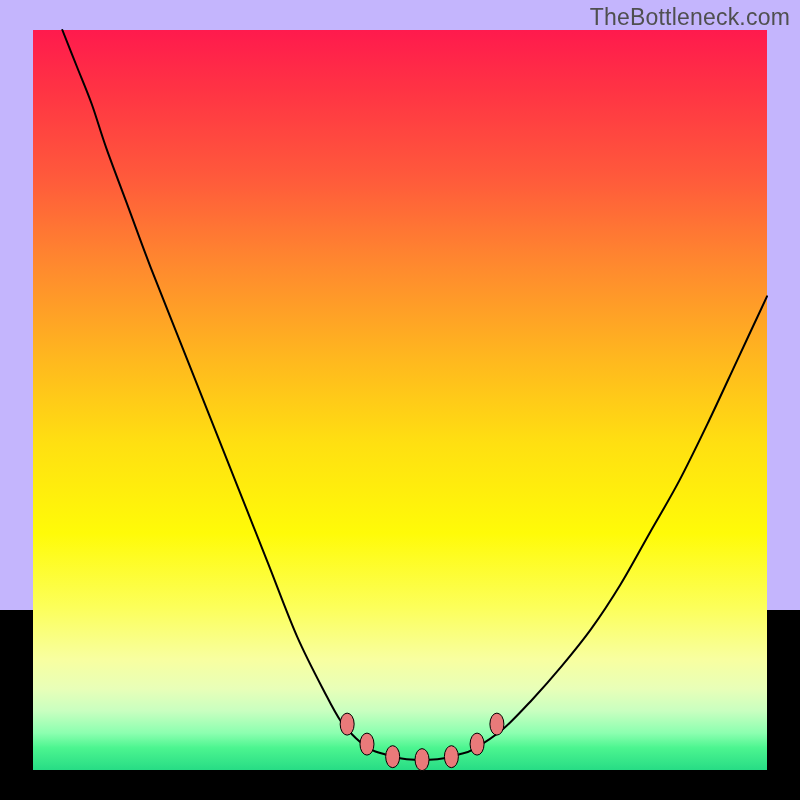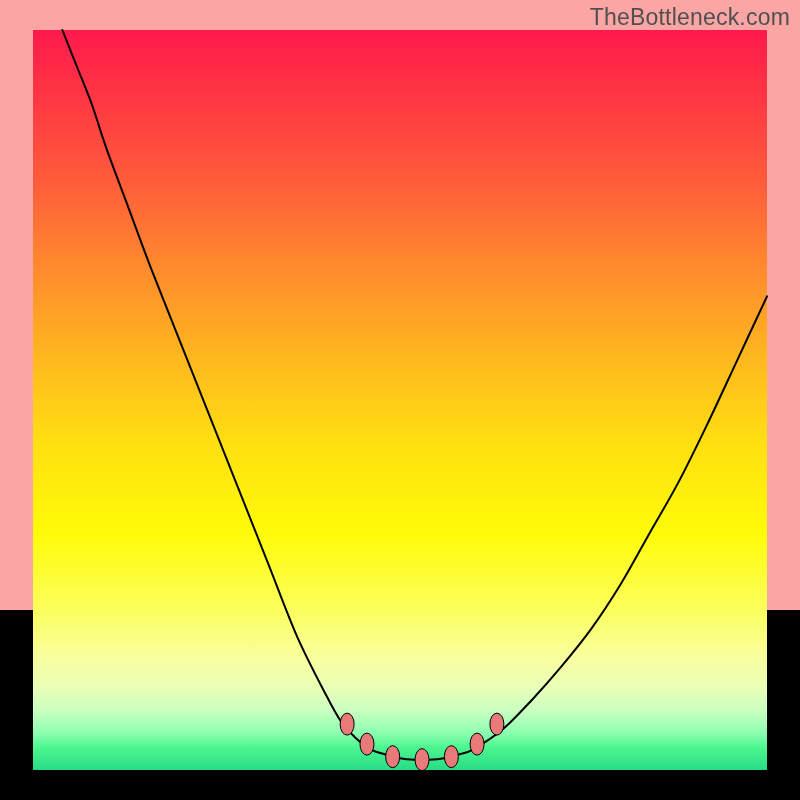--- a/index.html
+++ b/index.html
@@ -8,21 +8,21 @@
     width: 800px;
     height: 800px;
     background: #000;
     overflow: hidden;
     font-family: Arial, Helvetica, sans-serif;
   }
   .frame {
     position: relative;
     width: 800px;
     height: 610px;
-    background: #fca5a5;
+    background: #c4b5fd;
   }
   .plot-area {
     position: absolute;
     background: linear-gradient(to bottom,
       #ff1a4d 0%,
       #ff3344 8%,
       #ff5a3b 20%,
       #ff8a2e 32%,
       #ffb61f 44%,
       #ffe011 56%,

